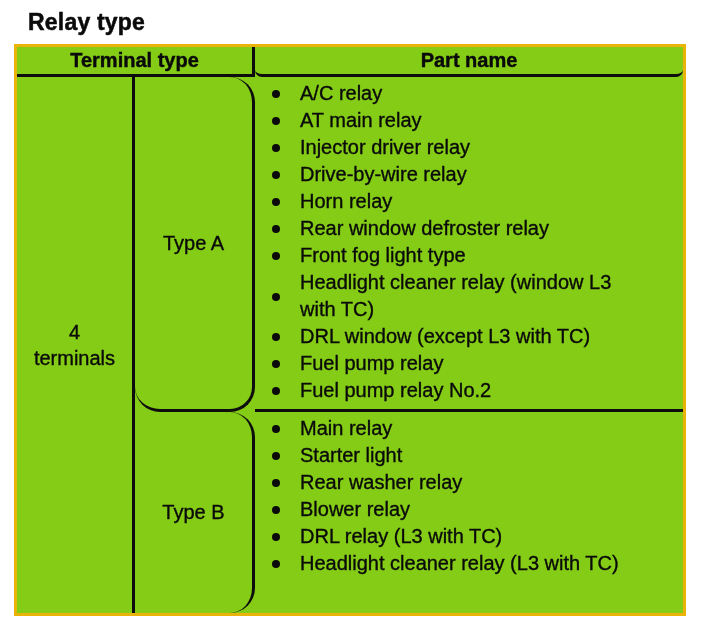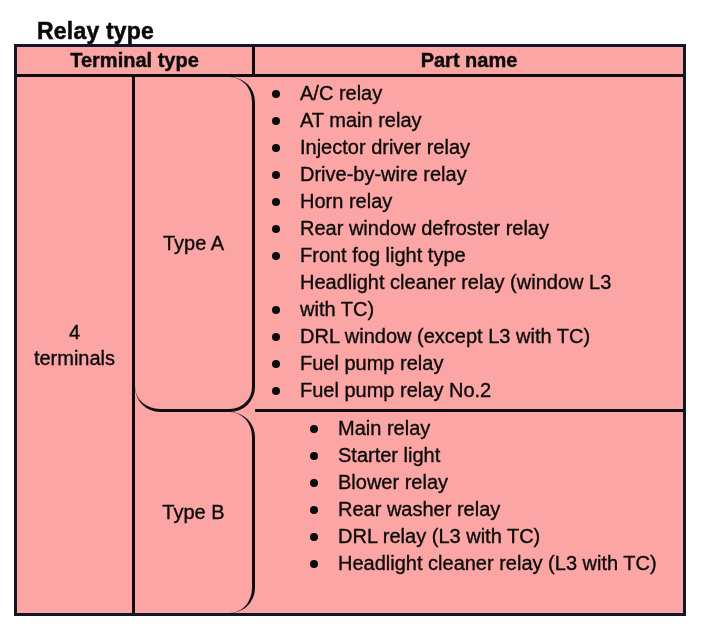--- a/index.html
+++ b/index.html
@@ -9,58 +9,59 @@
     height: 630px;
     background: #ffffff;
     font-family: "Liberation Sans", sans-serif;
     color: #0a0a0a;
     overflow: hidden;
   }
   .title {
     position: absolute;
     left: 21px;
     top: 2px;
-    margin: 16px;
+    margin: 7px;
     font-size: 23px;
     font-weight: bold;
     letter-spacing: 0.2px;
     -webkit-text-stroke: 0.5px #0a0a0a;
   }
   .table {
     position: absolute;
     left: 14px;
     top: 44px;
     width: 672px;
     height: 572px;
     box-sizing: border-box;
-    border: 3px solid #0f172a;
+    border: 3px solid #eab308;
     display: grid;
     grid-template-columns: 118px 120px 1fr;
     grid-template-rows: 30px 335px 1fr;
-    background: #fca5a5;
+    background: #84cc16;
   }
   .cell { box-sizing: border-box; }
   .hdr {
     display: flex;
     align-items: center;
     justify-content: center;
     font-size: 20px;
     font-weight: bold;
     -webkit-text-stroke: 0.4px #0a0a0a;
   }
   .hdr-terminal {
     grid-column: 1 / 3;
     grid-row: 1;
     border-right: 3px solid #0d0d0d;
     border-bottom: 3px solid #0d0d0d;
   }
   .hdr-part {
     grid-column: 3;
     grid-row: 1;
     border-bottom: 3px solid #0d0d0d;
+    border-radius: 7px;
   }
   .terminal-cell {
     grid-column: 1;
     grid-row: 2 / 4;
     border-right: 3px solid #0d0d0d;
     display: flex;
     flex-direction: column;
     align-items: center;
     justify-content: center;
     font-size: 20px;
@@ -81,29 +82,29 @@
     border-right: 3px solid #0d0d0d;
     border-bottom: 3px solid #0d0d0d;
   }
   .type-b {
     grid-column: 2;
     grid-row: 3;
     border-right: 3px solid #0d0d0d;
   }
   .list-cell { grid-column: 3; }
   .list-a { grid-row: 2; border-bottom: 3px solid #0d0d0d; }
-  .list-b { grid-row: 3; padding-left: 38px; }
+  .list-b { grid-row: 3; }
   .part-list {
     margin: 0;
     padding: 3px 4px 0 14px;
     list-style: none;
   }
   .part-item {
     display: flex;
-    align-items: flex-end;
+    align-items: center;
     font-size: 20px;
     line-height: 27px;
     -webkit-text-stroke: 0.35px #0a0a0a;
   }
   .bullet {
     flex: 0 0 31px;
     position: relative;
     height: 27px;
   }
   .bullet::after {
@@ -193,25 +194,25 @@
         <li class="part-item">
             <span class="bullet"></span>
             <span class="part-text">Main relay</span>
           </li>
         <li class="part-item">
             <span class="bullet"></span>
             <span class="part-text">Starter light</span>
           </li>
         <li class="part-item">
             <span class="bullet"></span>
+            <span class="part-text">Rear washer relay</span>
+          </li>
+        <li class="part-item">
+            <span class="bullet"></span>
             <span class="part-text">Blower relay</span>
-          </li>
-        <li class="part-item">
-            <span class="bullet"></span>
-            <span class="part-text">Rear washer relay</span>
           </li>
         <li class="part-item">
             <span class="bullet"></span>
             <span class="part-text">DRL relay (L3 with TC)</span>
           </li>
         <li class="part-item">
             <span class="bullet"></span>
             <span class="part-text">Headlight cleaner relay (L3 with TC)</span>
           </li>
       </ul>

